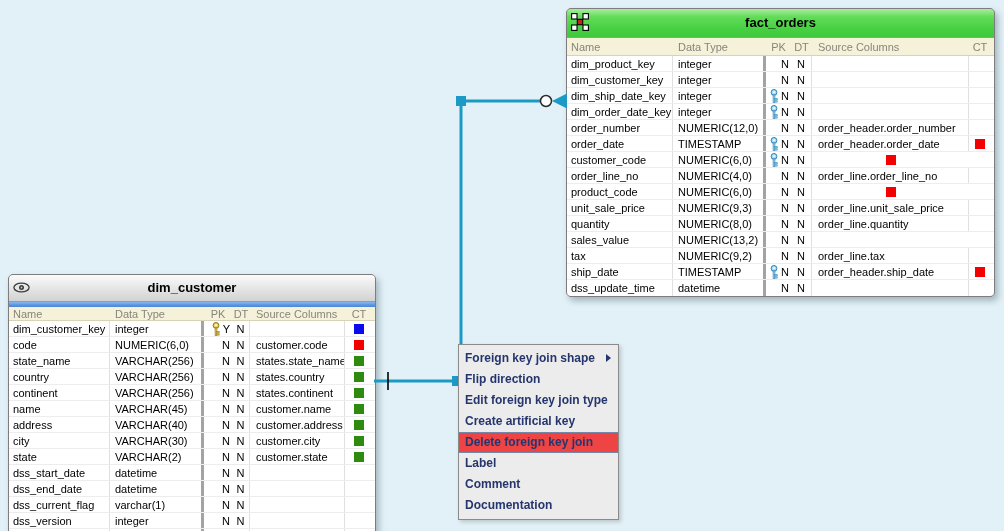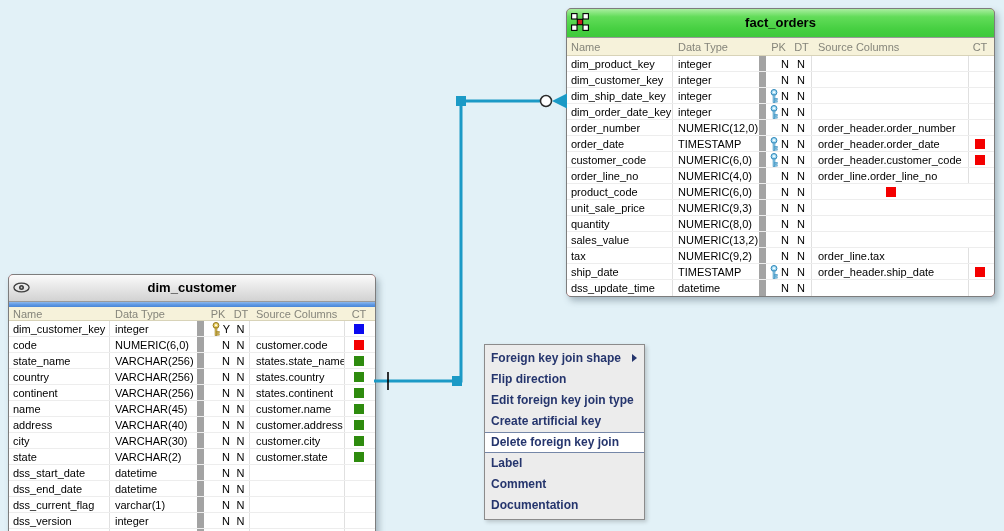--- a/index.html
+++ b/index.html
@@ -35,42 +35,42 @@
   .thead,.trow{display:grid;align-items:center;}
   .table--fact .thead,.table--fact .trow{grid-template-columns:106px 93px 25px 21px 157px 22px;}
   .table--dim .thead,.table--dim .trow{grid-template-columns:101px 94px 28px 18px 95px 28px;}
   .thead{background:#f6f2da;border-bottom:1px solid #d8d3b8;color:#85857b;}
   #fact-table .thead{height:17px;}
   #dim-table .thead{height:13px;}
   .trow{height:16px;border-bottom:1px solid #ededed;box-sizing:border-box;background:#fff;}
   .tbody .trow:last-child{border-bottom:none;}
   .cell{overflow:hidden;white-space:nowrap;height:100%;display:flex;align-items:center;box-sizing:border-box;}
   .c-name{padding-left:4px;border-right:1px solid #e0e0e0;}
-  .c-dtype{padding-left:5px;border-right:7px solid #a3a3a3;}
+  .c-dtype{padding-left:5px;border-right:3px solid #a3a3a3;}
   .c-pk{justify-content:flex-end;padding-right:2px;gap:2px;}
   .c-dt{justify-content:center;border-right:1px solid #e0e0e0;}
   .c-source{padding-left:6px;border-right:1px solid #e0e0e0;text-align:center;}
   .c-ct{justify-content:center;border-right:none;}
   .thead .cell{border-right:none;color:#85857b;}
   .thead .c-pk{justify-content:center;padding-right:0;}
   .sq{width:10px;height:10px;}
   .keyicon{line-height:0;display:inline-block;}
   
   #connector-layer{position:absolute;left:0;top:0;pointer-events:none;}
   
   .cmenu{
-    position:absolute;left:484px;top:344px;width:159px;
+    position:absolute;left:458px;top:344px;width:159px;
     background:#ececec;border:1px solid #8b8b8b;
     padding:3px 0;
     font-size:12px;font-weight:bold;color:#25356d;
     box-shadow:2px 2px 4px rgba(0,0,0,.18);
   }
   .menu-item{position:relative;height:21px;line-height:21px;padding:0 6px;box-sizing:border-box;cursor:default;}
   .menu-item.highlighted{
-    background:#ffffff;
+    background:#ef4444;
     border-top:1px solid #7587a8;border-bottom:1px solid #7587a8;
     line-height:19px;
   }
   .submenu-arrow{
     position:absolute;right:7px;top:6px;width:0;height:0;
     border-left:5px solid #25356d;border-top:4px solid transparent;border-bottom:4px solid transparent;
   }
 </style>
 </head>
 <body>
@@ -187,21 +187,20 @@
           <span class="keyicon"><svg width="10" height="14" viewBox="0 0 10 14">
               <circle cx="5" cy="3.4" r="2.9" fill="#a6dcf4" stroke="#2e86b8" stroke-width="1"></circle>
               <circle cx="5" cy="3.2" r="1" fill="#ffffff"></circle>
               <rect x="4.1" y="5.8" width="1.8" height="7.6" fill="#a6dcf4" stroke="#2e86b8" stroke-width="0.7"></rect>
               <rect x="5.8" y="9.6" width="2.4" height="1.3" fill="#a6dcf4" stroke="#2e86b8" stroke-width="0.6"></rect>
               <rect x="5.8" y="11.8" width="2.4" height="1.3" fill="#a6dcf4" stroke="#2e86b8" stroke-width="0.6"></rect>
             </svg></span>
           <span>N</span>
         </span>
         <span class="cell c-dt">N</span>
-        <span class="cell c-source">order_header.customer_code</span>
         <span class="cell c-ct">
           <span class="sq" style="background: rgb(244, 0, 0);"></span>
         </span>
       </div>
       <div class="trow">
         <span class="cell c-name">order_line_no</span>
         <span class="cell c-dtype">NUMERIC(4,0)</span>
         <span class="cell c-pk">
           <span>N</span>
         </span>
@@ -220,29 +219,31 @@
           <span class="sq" style="background: rgb(244, 0, 0);"></span>
         </span>
       </div>
       <div class="trow">
         <span class="cell c-name">unit_sale_price</span>
         <span class="cell c-dtype">NUMERIC(9,3)</span>
         <span class="cell c-pk">
           <span>N</span>
         </span>
         <span class="cell c-dt">N</span>
+        <span class="cell c-source">order_line.unit_sale_price</span>
         <span class="cell c-ct"></span>
       </div>
       <div class="trow">
         <span class="cell c-name">quantity</span>
         <span class="cell c-dtype">NUMERIC(8,0)</span>
         <span class="cell c-pk">
           <span>N</span>
         </span>
         <span class="cell c-dt">N</span>
+        <span class="cell c-source">order_line.quantity</span>
         <span class="cell c-ct"></span>
       </div>
       <div class="trow">
         <span class="cell c-name">sales_value</span>
         <span class="cell c-dtype">NUMERIC(13,2)</span>
         <span class="cell c-pk">
           <span>N</span>
         </span>
         <span class="cell c-dt">N</span>
         <span class="cell c-ct"></span>

